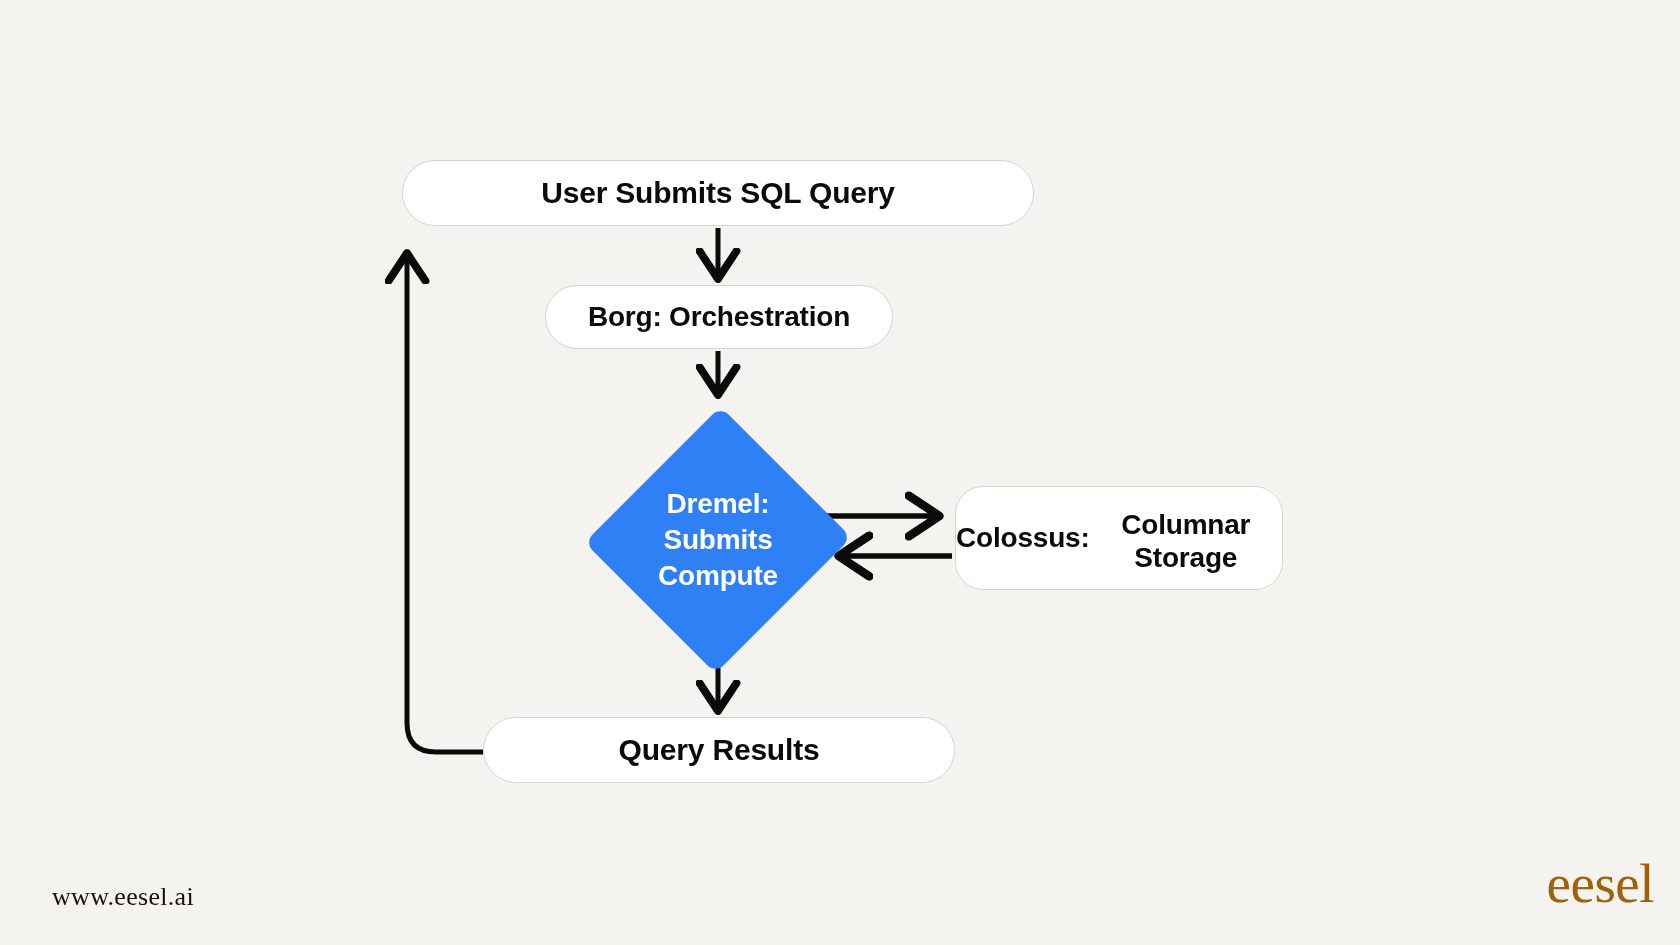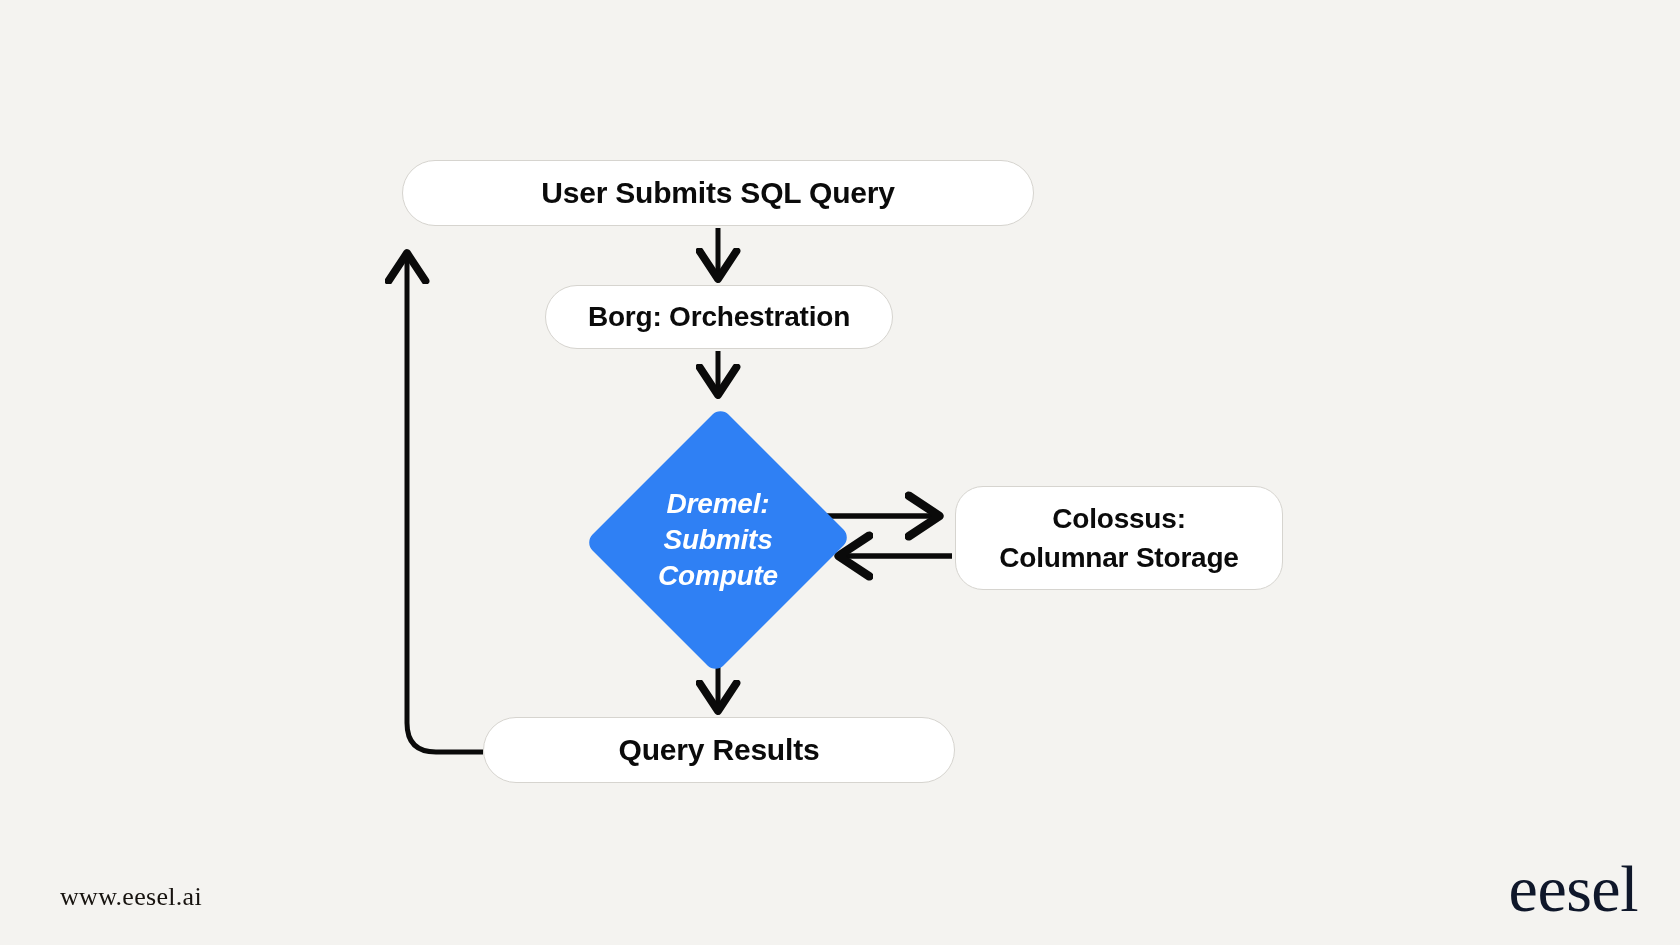--- a/index.html
+++ b/index.html
@@ -62,21 +62,20 @@
     width: 348px; height: 64px;
     font-size: 28px;
     border-radius: 32px;
   }
 
   #node-colossus {
     left: 955px;  top: 486px;
     width: 328px; height: 104px;
     font-size: 28px;
     border-radius: 28px;
-    flex-direction: column;
   }
   #node-colossus .line2 { margin-top: 6px; }
 
   #node-results {
     left: 483px;  top: 717px;
     width: 472px; height: 66px;
     font-size: 30px;
     border-radius: 33px;
     text-align: center;
   }
@@ -103,42 +102,40 @@
     display: flex;
     flex-direction: column;
     align-items: center;
     justify-content: center;
     color: #ffffff;
     font-size: 28px;
     font-weight: bold;
     line-height: 1.28;
     text-align: center;
     letter-spacing: -0.2px;
-    font-style: italic;
   }
 
   
   #footer-url {
     position: absolute;
     left: 52px;
     top: 882px;
     font-family: "Liberation Serif", serif;
     font-size: 26px;
     color: #17130f;
     letter-spacing: 0.3px;
-    margin-left: 8px;
   }
   #brand-logo {
     position: absolute;
-    right: 42px;
+    right: 26px;
     top: 856px;
     font-family: "Liberation Serif", serif;
-    font-size: 66px;
+    font-size: 55px;
     line-height: 1;
-    color: #0f172a;
+    color: #a16207;
     letter-spacing: -0.5px;
   }
 </style>
 </head>
 <body>
 
 <div id="canvas">
 
   <svg id="edges" viewBox="0 0 1680 945" width="1680" height="945">
     <defs>

